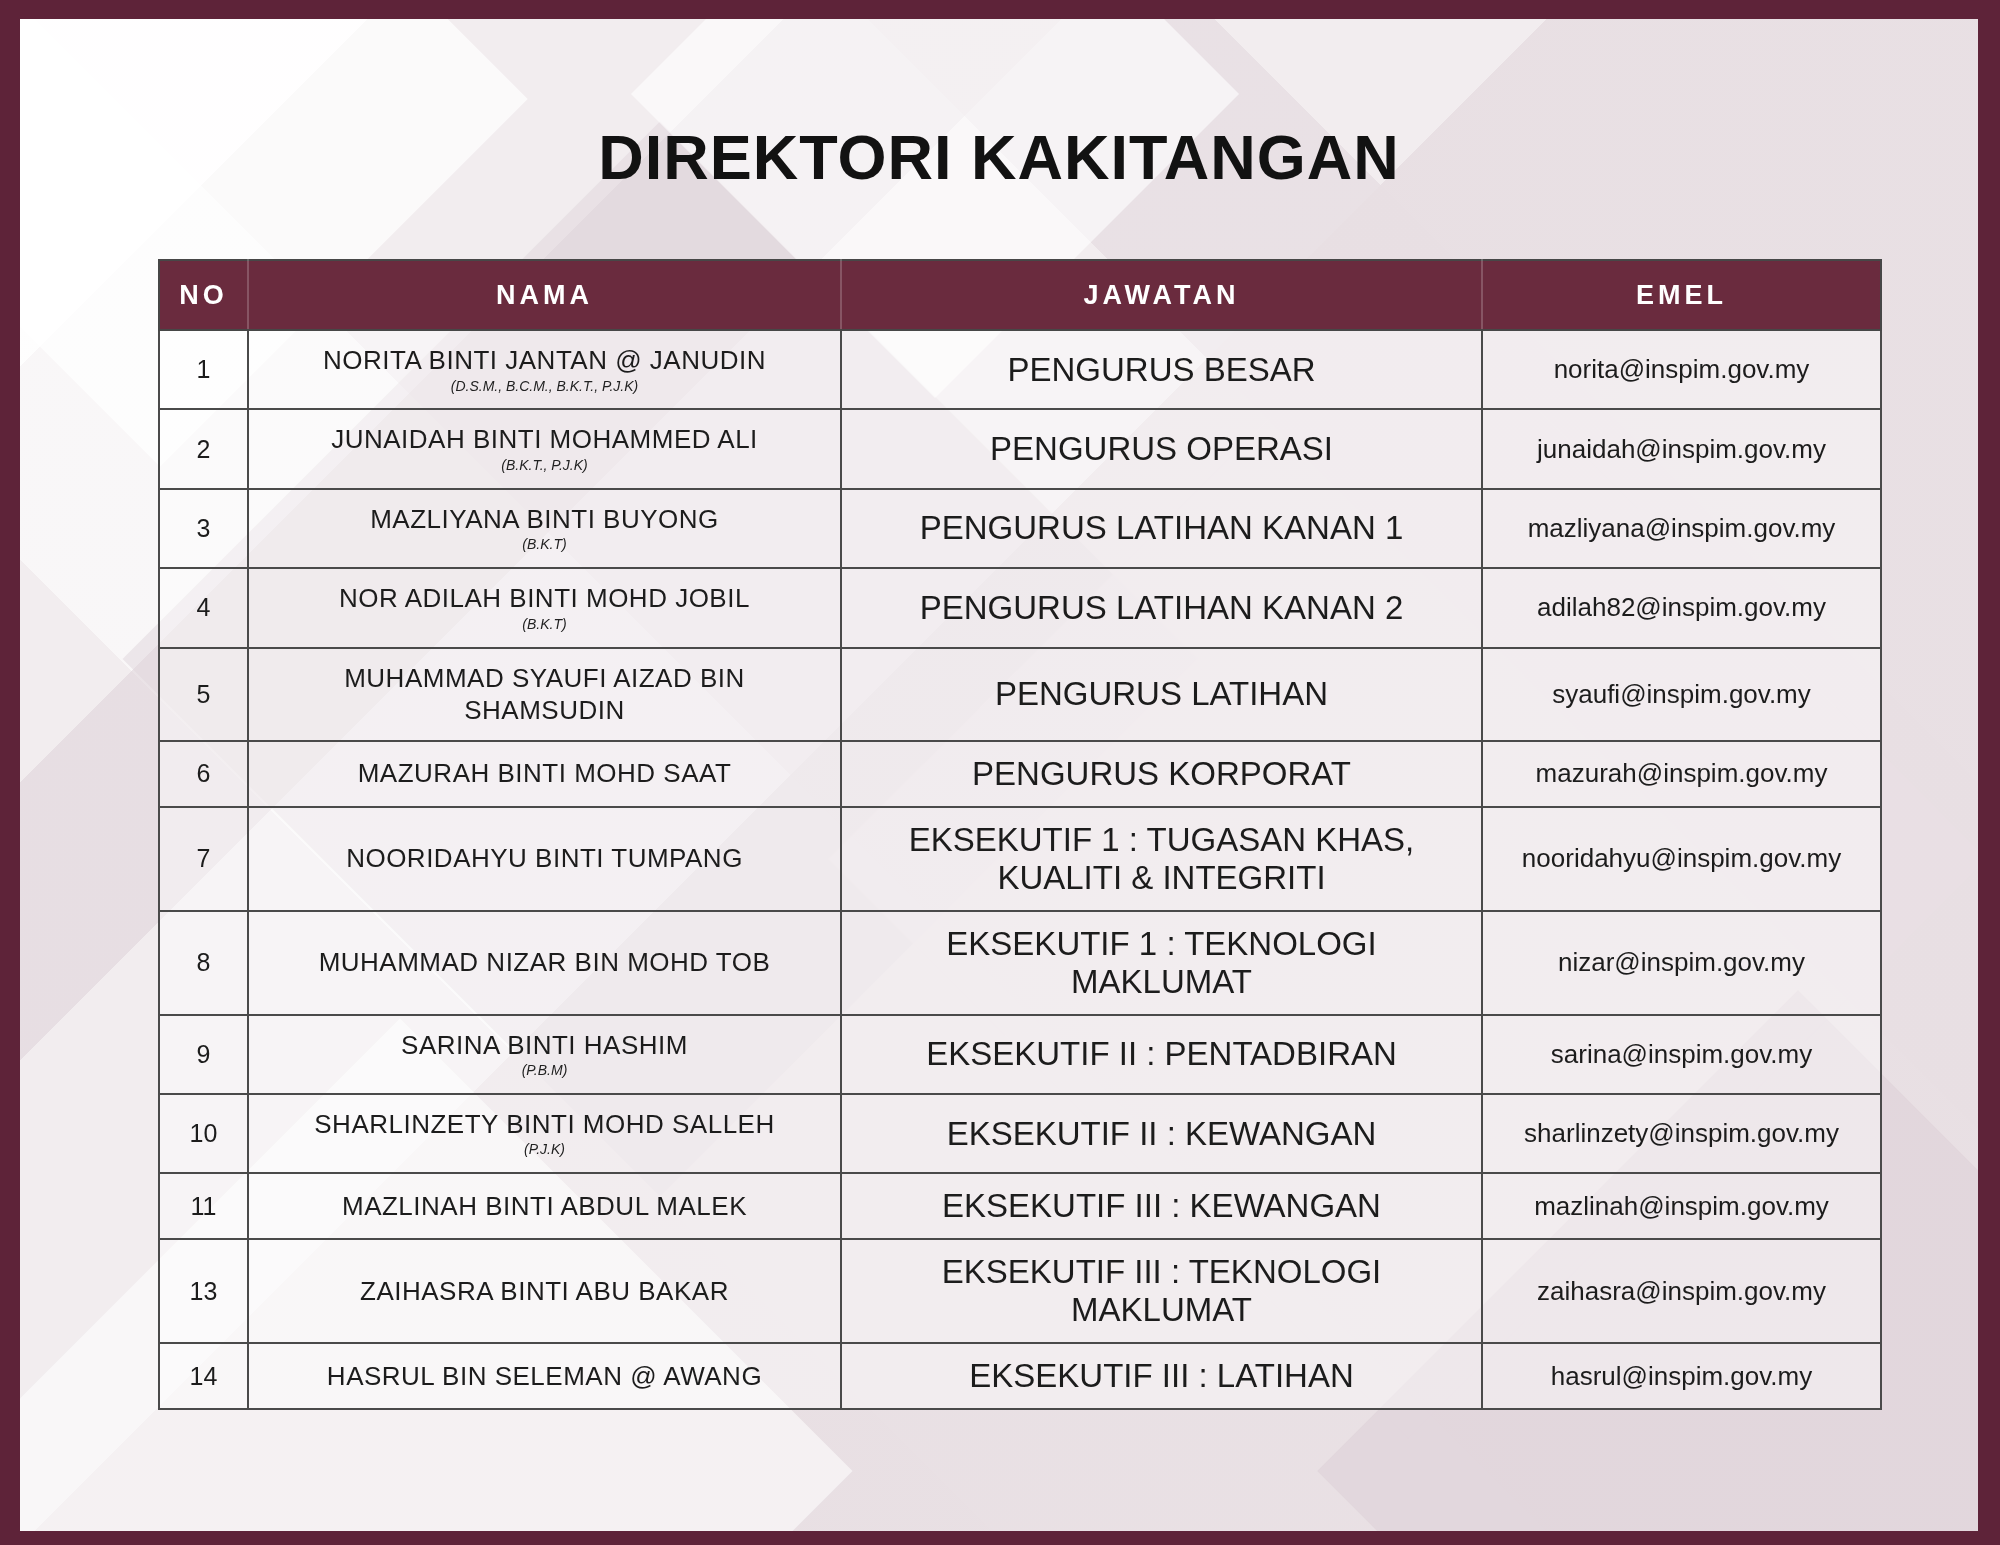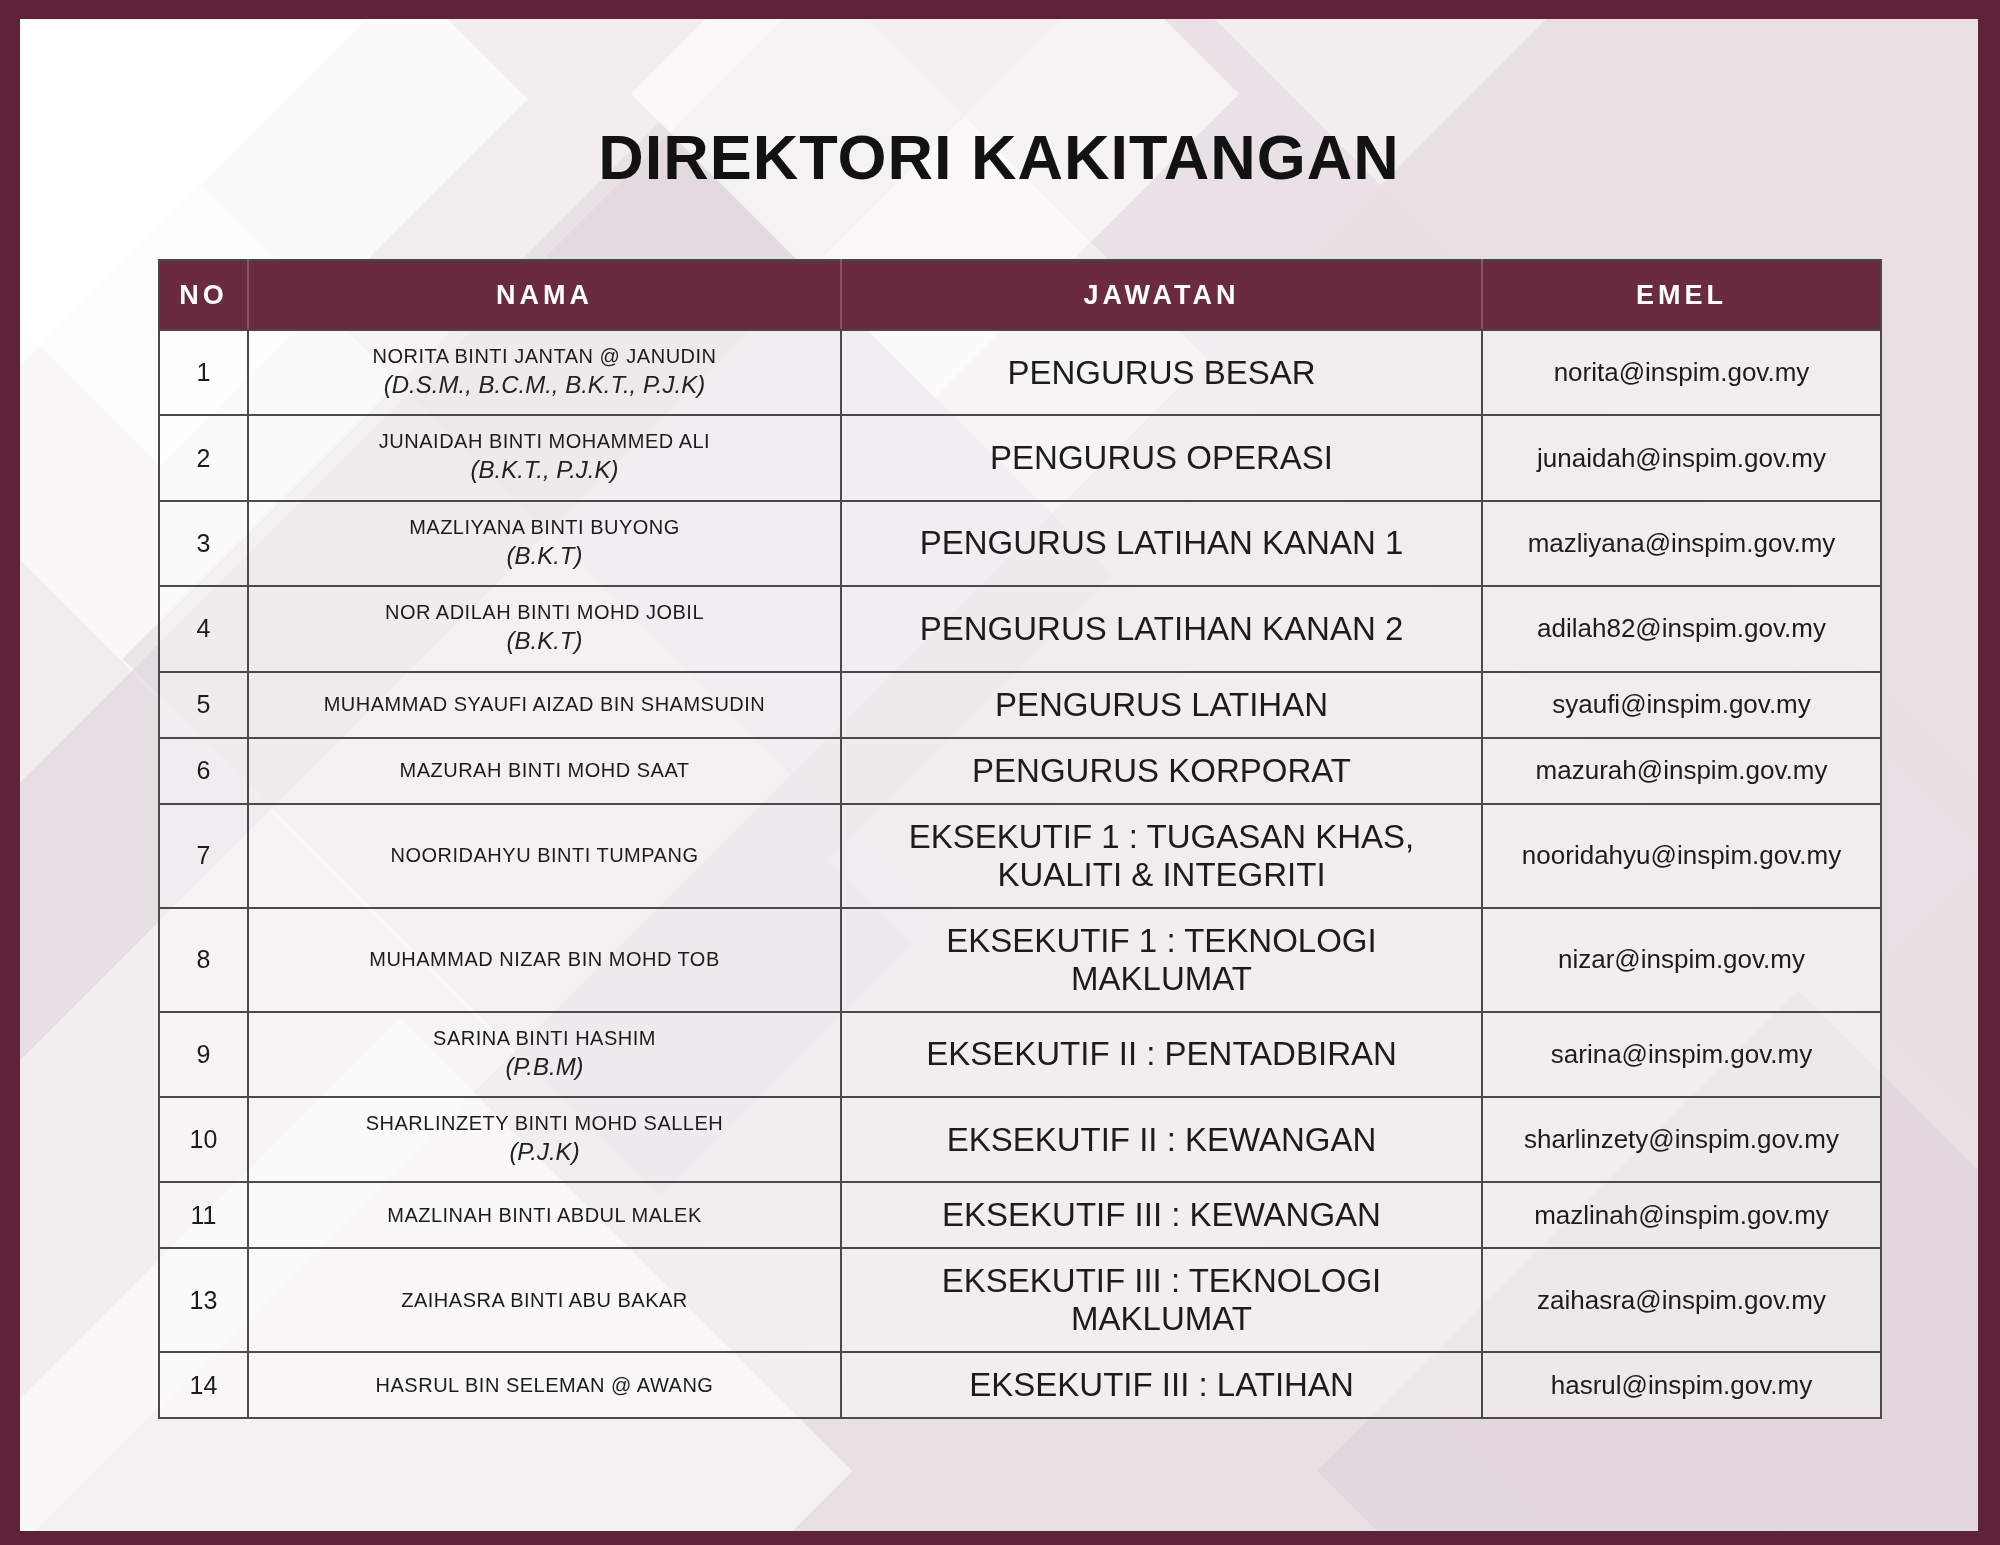--- a/index.html
+++ b/index.html
@@ -78,23 +78,23 @@
   .directory td {
     border:2px solid #4a4a4a;
     background:rgba(255,255,255,0.42);
     text-align:center;
     vertical-align:middle;
     height:64px;
     padding:13px 12px;
     color:#1c1c1c;
   }
   .cell-no   { font-size:25px; }
-  .staff-name { font-size:20px; letter-spacing:0.5px; line-height:1.25; }
+  .staff-name { font-size:26px; letter-spacing:0.5px; line-height:1.25; }
   .staff-honorifics {
-    font-size:24px;
+    font-size:14px;
     font-style:italic;
     line-height:1.35;
     color:#222222;
   }
   .staff-honorifics:empty { display:none; }
   .cell-jawatan { font-size:33px; }
   .cell-emel    { font-size:26px; }
 </style>
 </head>
 <body>

